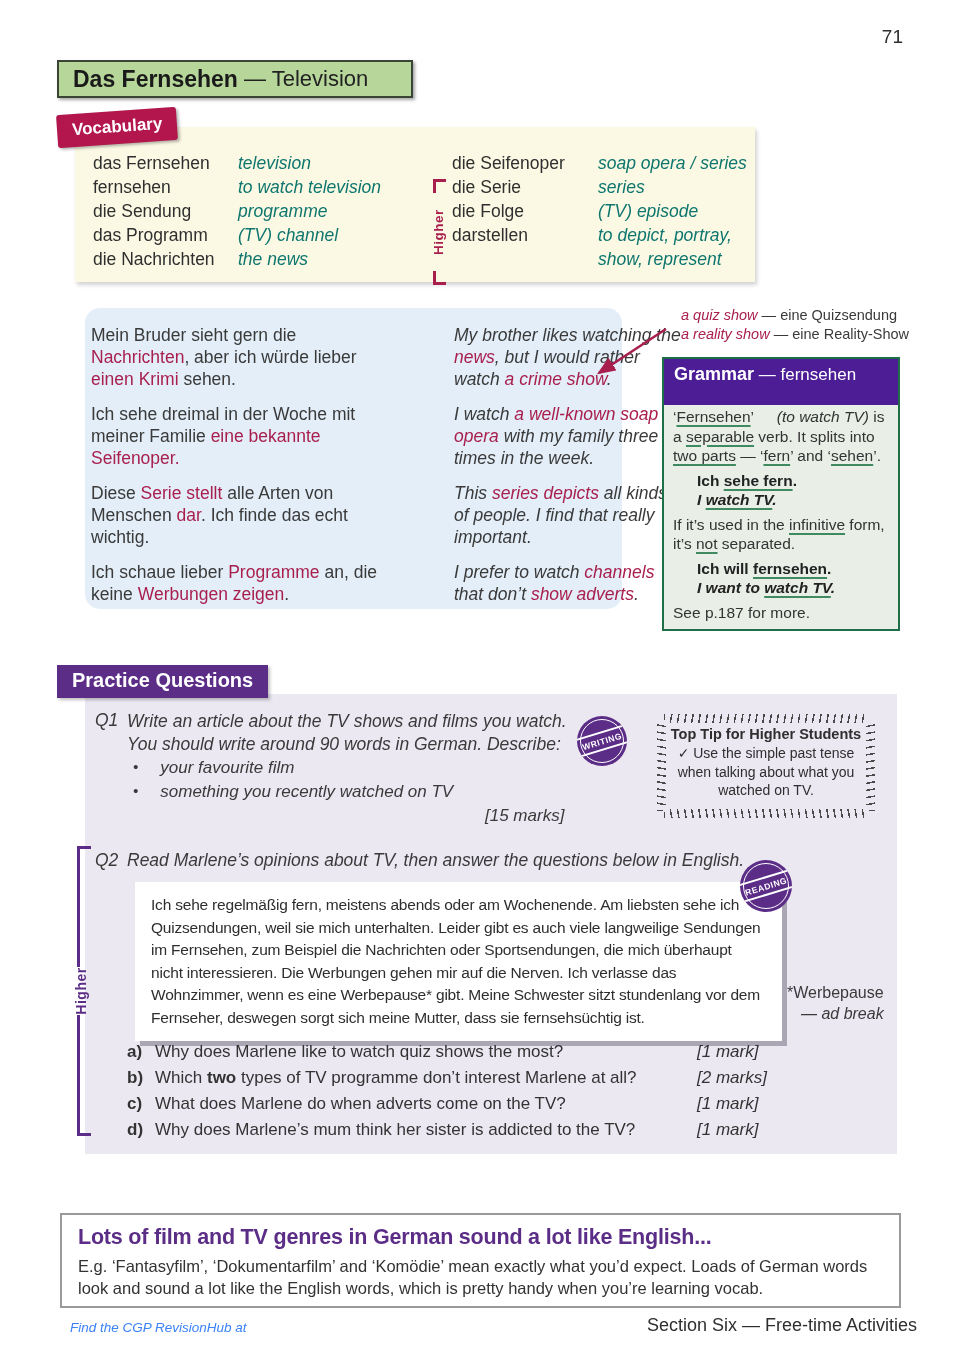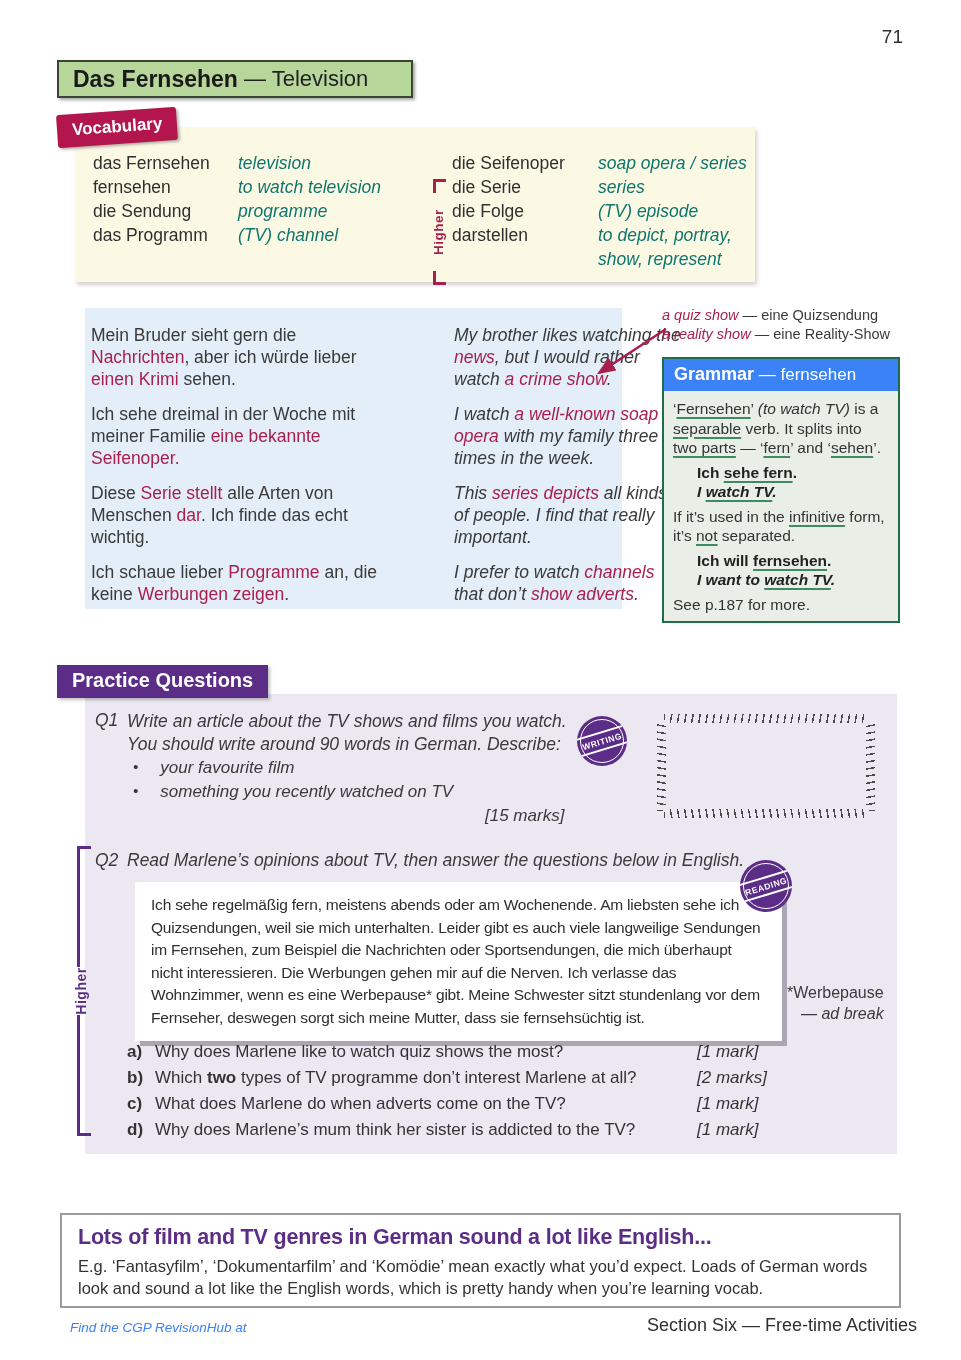--- a/index.html
+++ b/index.html
@@ -2,21 +2,21 @@
 <html><head>
 <meta charset="utf-8">
 <style>
   html,body{margin:0;padding:0;}
   body{
     width:961px;height:1360px;position:relative;background:#fff;
     font-family:"Liberation Sans",sans-serif;color:#3d3d3d;overflow:hidden;
   }
   
   .hl{color:#a81f4e;}
-  .i{font-style:italic;}
+  .i{font-style:italic;margin-left:19px;}
   .b{font-weight:bold;}
   .u{text-decoration:underline;text-decoration-color:#3f8a61;text-decoration-thickness:1.5px;text-underline-offset:3px;}
 
   
   .page-num{position:absolute;top:26px;right:58px;font-size:19px;color:#2f2f2f;}
 
   
   .title-box{
     position:absolute;left:57px;top:60px;width:356px;height:38px;
     background:#b7d79a;border:2px solid #3a4535;box-shadow:2px 2px 3px rgba(0,0,0,.35);
@@ -47,38 +47,38 @@
   .vhb .c1p{position:absolute;top:0;left:0;width:10px;height:11px;border-left:3px solid #a81f4e;border-top:3px solid #a81f4e;}
   .vhb .c2p{position:absolute;bottom:0;left:0;width:10px;height:11px;border-left:3px solid #a81f4e;border-bottom:3px solid #a81f4e;}
   .vhb .lbl{
     position:absolute;left:-2px;top:50%;transform:translateY(-50%) rotate(180deg);
     writing-mode:vertical-rl;font-weight:bold;font-size:13.5px;letter-spacing:.5px;color:#a81f4e;
   }
 
   
   .blue-box{
     position:absolute;left:85px;top:308px;width:537px;height:301px;
-    background:#e3eef8;box-sizing:border-box;padding:16px 16px 0 6px;
+    background:#e3eef8;box-sizing:border-box;padding:16px 16px 0 6px;border-radius:15px;
   }
   .ex-row{display:flex;margin-bottom:13px;}
   .ex-de{width:288px;flex:none;font-size:17.5px;line-height:22px;color:#3a3a3a;}
   .ex-en{width:232px;flex:none;font-size:17.5px;line-height:22px;font-style:italic;color:#3a3a3a;margin-left:-13px;padding-left:88px;box-sizing:content-box;}
 
   
   .annotation{position:absolute;left:662px;top:306px;font-size:14.5px;line-height:19px;color:#3a3a3a;}
   .arrow-svg{position:absolute;left:0;top:0;pointer-events:none;z-index:5;}
 
   
   .grammar-box{
     position:absolute;left:662px;top:357px;width:238px;box-sizing:border-box;
     border:2px solid #1e6f47;background:#e9efe7;
   }
-  .grammar-head{background:#3b82f6;color:#fff;padding:5px 10px 6px;font-size:17px;}
+  .grammar-head{background:#4c1d95;color:#fff;padding:5px 10px 20px;font-size:17px;}
   .grammar-head .g-bold{font-weight:bold;font-size:18px;}
-  .grammar-body{padding:8px 9px 7px;font-size:15.5px;line-height:19.5px;color:#333;}
+  .grammar-body{padding:2px 9px 7px;font-size:15.5px;line-height:19.5px;color:#333;}
   .g-p{margin:0 0 5px;}
   .g-ex{margin:0 0 0 24px;font-weight:bold;color:#222;}
   .g-ex.it{font-style:italic;margin-bottom:5px;}
   .g-foot{margin-top:4px;}
 
   
   .pq-header{
     position:absolute;left:57px;top:665px;z-index:3;background:#5b2d87;color:#fff;
     font-weight:bold;font-size:20px;padding:4px 15px 6px;box-shadow:2px 2px 3px rgba(0,0,0,.25);
   }
@@ -171,20 +171,24 @@
           <span class="en">to watch television</span>
         </div>
       <div class="vrow">
           <span class="de">die Sendung</span>
           <span class="en">programme</span>
         </div>
       <div class="vrow">
           <span class="de">das Programm</span>
           <span class="en">(TV) channel</span>
         </div>
+      <div class="vrow">
+          <span class="de">die Nachrichten</span>
+          <span class="en">the news</span>
+        </div>
     </div>
     <div class="vcol c2">
       <div class="vrow">
           <span class="de">die Seifenoper</span>
           <span class="en">soap opera / series</span>
         </div>
       <div class="vrow">
           <span class="de">die Serie</span>
           <span class="en">series</span>
         </div>
@@ -271,20 +275,24 @@
 
   <div class="stamp writing-stamp">
     <div class="band">WRITING</div>
   </div>
 
   <div class="top-tip">
     <div class="tt-edge tt-top"></div>
     <div class="tt-edge tt-bottom"></div>
     <div class="tt-edge tt-left"></div>
     <div class="tt-edge tt-right"></div>
+    <div class="tt-content">
+      <div class="tt-title">Top Tip for Higher Students</div>
+      <div class="tt-body">✓ Use the simple past tense when talking about what you watched on TV.</div>
+    </div>
   </div>
 
   <div class="q-label q2-label">Q2</div>
   <div class="q2-text">Read Marlene’s opinions about TV, then answer the questions below in English.</div>
 
   <div class="reading-box">
     <div class="passage">Ich sehe regelmäßig fern, meistens abends oder am Wochenende.  Am liebsten sehe ich Quizsendungen, weil sie mich unterhalten.  Leider gibt es auch viele langweilige Sendungen im Fernsehen, zum Beispiel die Nachrichten oder Sportsendungen, die mich überhaupt nicht interessieren.  Die Werbungen gehen mir auf die Nerven.  Ich verlasse das Wohnzimmer, wenn es eine Werbepause* gibt.  Meine Schwester sitzt stundenlang vor dem Fernseher, deswegen sorgt sich meine Mutter, dass sie fernsehsüchtig ist.</div>
   </div>
 
   <div class="stamp reading-stamp">

